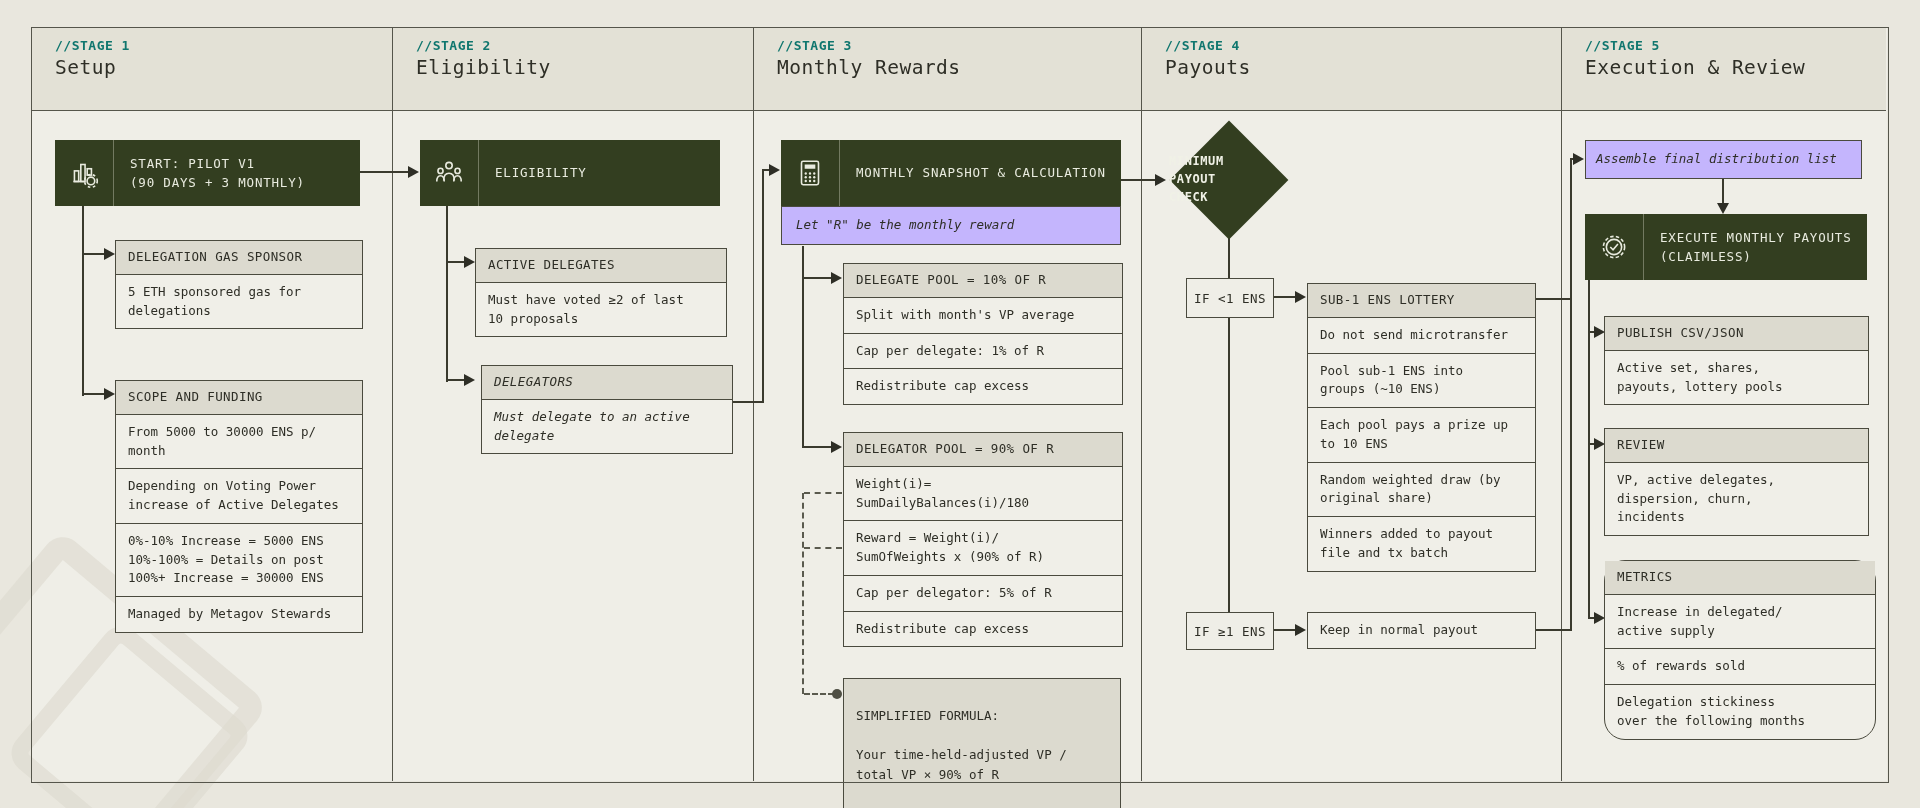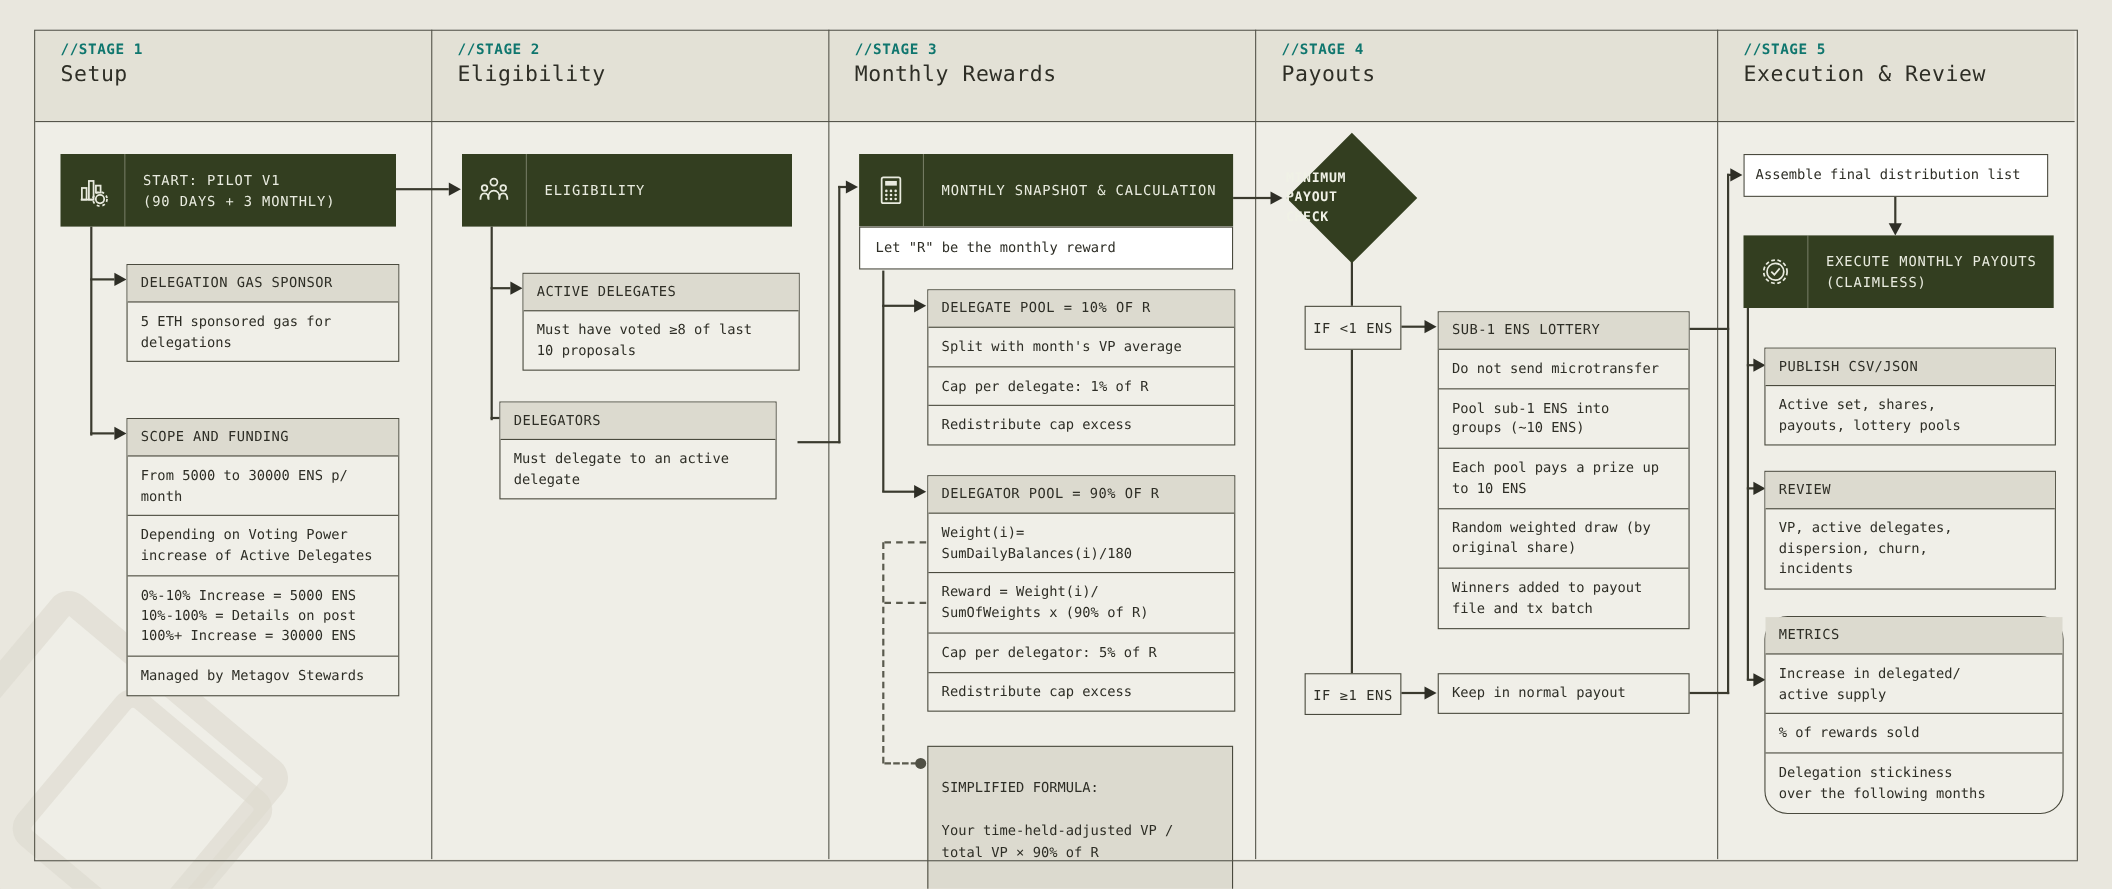--- a/index.html
+++ b/index.html
@@ -17,21 +17,21 @@
   .divider{position:absolute;top:27px;height:754px;width:1px;background:#55554b;z-index:3;}
   .stage-label{position:absolute;font-size:13px;font-weight:bold;letter-spacing:.5px;z-index:4;color:#0f766e;}
   .stage-title{position:absolute;font-size:19.5px;letter-spacing:.5px;z-index:4;color:#2e2e26;}
   .gbox{position:absolute;background:#333e20;display:flex;align-items:stretch;z-index:5;}
   .gbox .icell{flex:none;width:58px;display:flex;align-items:center;justify-content:center;border-right:1px solid rgba(235,236,222,.35);}
   .gbox .gtext{display:flex;flex-direction:column;justify-content:center;padding-left:16px;padding-right:8px;color:#e9ebdf;font-size:12.5px;line-height:1.55;letter-spacing:.8px;white-space:pre;}
   .nbox{position:absolute;border:1.5px solid #4a4a3e;background:#f0efe8;z-index:5;}
   .nbox .hd{background:#dcdacf;padding:7px 12px;font-size:12.5px;letter-spacing:.4px;line-height:1.5;border-bottom:1.5px solid #4a4a3e;white-space:pre-line;}
   .nbox .row{padding:8px 12px;font-size:12.5px;line-height:1.5;white-space:pre-line;}
   .nbox .row + .row{border-top:1.5px solid #4a4a3e;}
-  .note{position:absolute;border:1.5px solid #4a4a3e;background:#ffffff;padding:9px 14px;font-size:12.5px;line-height:1.5;z-index:5;white-space:pre;}
+  .note{position:absolute;border:1.5px solid #4a4a3e;background:#c4b5fd;padding:9px 14px;font-size:12.5px;line-height:1.5;z-index:5;white-space:pre;font-style:italic;}
   .formula{position:absolute;border:1.5px solid #4a4a3e;background:#dcdacf;padding:8px 12px;font-size:12.5px;line-height:1.55;z-index:5;white-space:pre-line;}
   .iftag{position:absolute;border:1.5px solid #4a4a3e;background:#efeee7;display:flex;align-items:center;justify-content:center;font-size:12.5px;z-index:5;letter-spacing:.5px;}
   .ln-h{position:absolute;height:2px;background:#3a3a2e;z-index:4;}
   .ln-v{position:absolute;width:2px;background:#3a3a2e;z-index:4;}
   .dsh-v{position:absolute;width:0;border-left:2px dashed #5a5a4e;z-index:4;}
   .dsh-h{position:absolute;height:0;border-top:2px dashed #5a5a4e;z-index:4;}
   .dot{position:absolute;width:10px;height:10px;border-radius:50%;background:#4f4f44;z-index:5;}
   .ah{position:absolute;width:0;height:0;border:solid transparent;z-index:4;}
   .ah-r{border-width:6px 0 6px 11px;border-left-color:#2e2e26;}
   .ah-d{border-width:11px 6px 0 6px;border-top-color:#2e2e26;}
@@ -107,25 +107,25 @@
           <path d="M4.5 24 c0-3.4 1.4-5.4 3.5-5.4 s3.5 2 3.5 5.4"></path>
         <circle cx="24" cy="14" r="2.4"></circle>
           <path d="M20.5 24 c0-3.4 1.4-5.4 3.5-5.4 s3.5 2 3.5 5.4"></path>
       </svg>
     </div>
     <div class="gtext"><span>ELIGIBILITY</span></div>
   </div>
 
   <div class="nbox" style="left:475px;top:248px;width:250px;">
     <div class="hd">ACTIVE DELEGATES</div>
-    <div class="row">Must have voted ≥8 of last
+    <div class="row">Must have voted ≥2 of last
 10 proposals</div>
   </div>
 
-  <div class="nbox" style="left:454px;top:365px;width:250px;">
+  <div class="nbox" style="left:481px;top:365px;width:250px;font-style:italic;">
     <div class="hd">DELEGATORS</div>
     <div class="row">Must delegate to an active
 delegate</div>
   </div>
 
   <div class="gbox" style="left:781px;top:140px;width:340px;height:66px;">
     <div class="icell">
       <svg class="icn" width="34" height="34" viewBox="0 0 32 32" fill="none" stroke="#e9ebdf" stroke-width="1.5">
         <rect x="8" y="5" width="16" height="22" rx="1.5"></rect>
         <rect x="11" y="8" width="10" height="4" fill="#e9ebdf" stroke="none"></rect>

